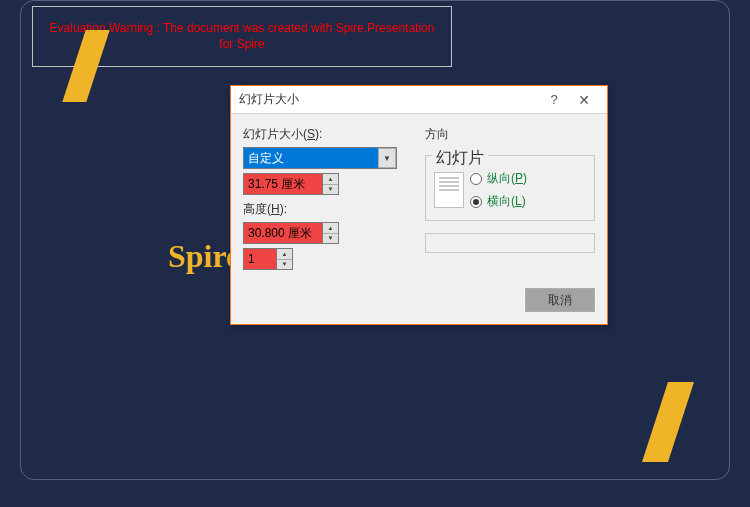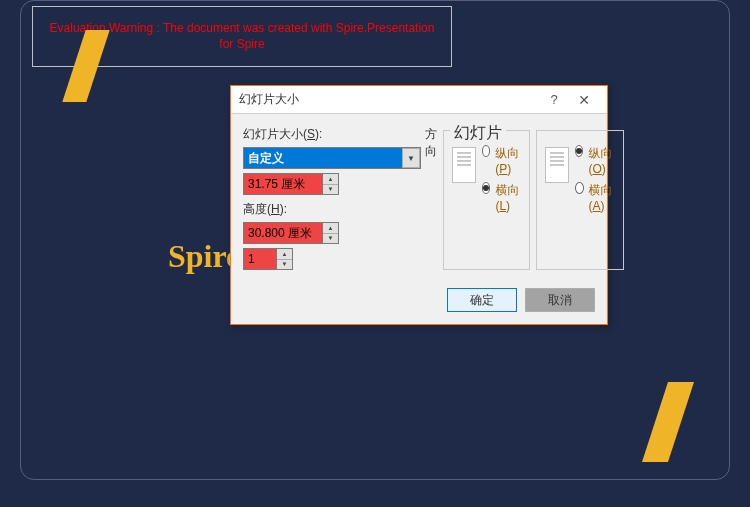--- a/index.html
+++ b/index.html
@@ -75,32 +75,31 @@
   width: 30px; height: 20px;
   display: flex; align-items: center; justify-content: center;
   font-size: 13px; color: #555;
   cursor: pointer;
 }
 .titlebar-btn.close { font-size: 14px; }
 
 .dialog-body {
   padding: 10px 12px 10px 12px;
   display: flex;
-  gap: 4px;
+  gap: 28px;
 }
 .left-col { flex: 1; display: flex; flex-direction: column; gap: 4px; }
-.right-col { width: 170px; display: flex; flex-direction: row; gap: 6px; }
+.right-col { width: 170px; display: flex; flex-direction: column; gap: 6px; }
 
 .label { color: #333; font-size: 12px; margin-top: 2px; }
 .underline { text-decoration: underline; }
 
 .select-wrap {
   position: relative;
   height: 22px;
-  font-weight: bold;
 }
 .select-input {
   width: 100%; height: 22px;
   background: #0078d7;
   color: #fff;
   border: 1px solid #7a7a7a;
   padding: 0 22px 0 4px;
   font-size: 12px;
   display: flex; align-items: center;
 }
@@ -163,22 +162,22 @@
   width: 30px; height: 36px;
   background: #fff;
   border: 1px solid #bfbfbf;
   display: flex; flex-direction: column;
   padding: 4px; gap: 2px;
   margin-top: 4px;
 }
 .page-icon .line { height: 2px; background: #c8c8c8; }
 .radios { display: flex; flex-direction: column; gap: 6px; padding-top: 2px; }
 .radio {
-  display: flex; align-items: flex-start; gap: 5px;
-  font-size: 12px; color: #a16207;
+  display: flex; align-items: center; gap: 5px;
+  font-size: 12px; color: #15803d;
   cursor: pointer;
 }
 .radio-dot {
   width: 12px; height: 12px;
   border: 1px solid #666; border-radius: 50%;
   display: flex; align-items: center; justify-content: center;
   background: #fff;
 }
 .radio-dot.checked::after {
   content: ""; width: 6px; height: 6px;
@@ -289,40 +288,21 @@
             </div>
             <div class="radio">
               <span class="radio-dot checked"></span>
               <span><span>横向(</span><span class="underline">L</span><span>)</span></span>
             </div>
           </div>
         </div>
       </div>
 
       <div class="fieldset">
-        <div class="orient-row">
-          <div class="page-icon">
-            <div class="line"></div>
-              <div class="line"></div>
-              <div class="line"></div>
-              <div class="line"></div>
-          </div>
-          <div class="radios">
-            <div class="radio">
-              <span class="radio-dot checked"></span>
-              <span><span>纵向(</span><span class="underline">O</span><span>)</span></span>
-            </div>
-            <div class="radio">
-              <span class="radio-dot"></span>
-              <span><span>横向(</span><span class="underline">A</span><span>)</span></span>
-            </div>
-          </div>
-        </div>
       </div>
 
     </div>
   </div>
 
   <div class="button-row">
-    <div class="btn primary">确定</div>
     <div class="btn">取消</div>
   </div>
 </div>
 
 </body></html>

